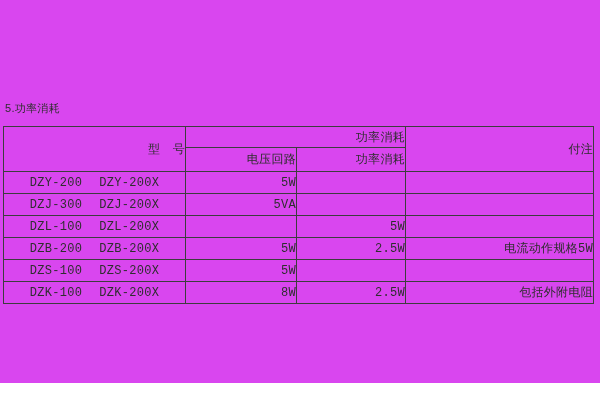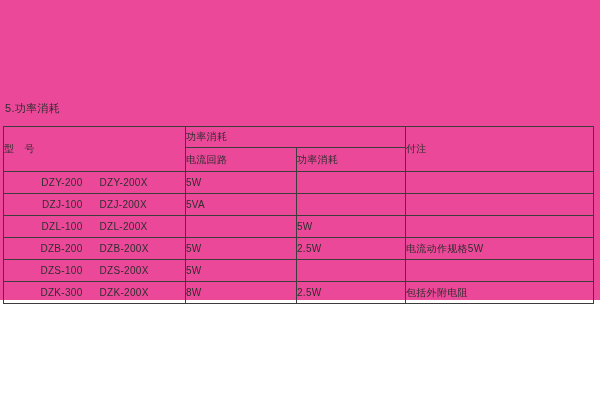--- a/index.html
+++ b/index.html
@@ -11,22 +11,22 @@
     overflow: hidden;
   }
   body {
     font-family: "Liberation Sans", "DejaVu Sans", sans-serif;
     color: #2b2b2b;
     -webkit-font-smoothing: antialiased;
   }
   .page {
     position: relative;
     width: 600px;
-    height: 300px;
-    background: #ec4899;
+    height: 383px;
+    background: #d946ef;
   }
   .section-title {
     position: absolute;
     left: 5px;
     top: 101px;
     font-size: 11px;
     line-height: 14px;
     letter-spacing: 0.3px;
     color: #2e2e2e;
   }
@@ -34,29 +34,30 @@
     position: absolute;
     left: 3px;
     top: 126px;
     width: 590px;
     border-collapse: collapse;
     table-layout: fixed;
   }
   table.spec-table th,
   table.spec-table td {
     border: 1.5px solid #3d3d3d;
-    font-size: 10px;
+    font-size: 12px;
     font-weight: 400;
-    text-align: left;
+    text-align: right;
     vertical-align: middle;
     padding: 0;
     color: #2e2e2e;
     letter-spacing: 0.3px;
     overflow: hidden;
     white-space: nowrap;
+    font-family: Liberation Mono, monospace;
   }
   tr.hdr-top { height: 21px; }
   tr.hdr-sub { height: 24px; }
   tbody tr   { height: 22px; }
   .model-pair {
     display: flex;
     justify-content: center;
     align-items: center;
     gap: 17px;
   }
@@ -75,40 +76,40 @@
       <col style="width:109px">
       <col style="width:188px">
     </colgroup>
     <thead>
       <tr class="hdr-top">
         <th rowspan="2">型　号</th>
         <th colspan="2">功率消耗</th>
         <th rowspan="2">付注</th>
       </tr>
       <tr class="hdr-sub">
-        <th>电流回路</th>
+        <th>电压回路</th>
         <th>功率消耗</th>
       </tr>
     </thead>
     <tbody>
       <tr>
         <td>
           <div class="model-pair">
             <span>DZY-200</span>
             <span>DZY-200X</span>
           </div>
         </td>
         <td>5W</td>
         <td></td>
         <td></td>
       </tr>
       <tr>
         <td>
           <div class="model-pair">
-            <span>DZJ-100</span>
+            <span>DZJ-300</span>
             <span>DZJ-200X</span>
           </div>
         </td>
         <td>5VA</td>
         <td></td>
         <td></td>
       </tr>
       <tr>
         <td>
           <div class="model-pair">
@@ -138,21 +139,21 @@
             <span>DZS-200X</span>
           </div>
         </td>
         <td>5W</td>
         <td></td>
         <td></td>
       </tr>
       <tr>
         <td>
           <div class="model-pair">
-            <span>DZK-300</span>
+            <span>DZK-100</span>
             <span>DZK-200X</span>
           </div>
         </td>
         <td>8W</td>
         <td>2.5W</td>
         <td>包括外附电阻</td>
       </tr>
     </tbody>
   </table>
 

